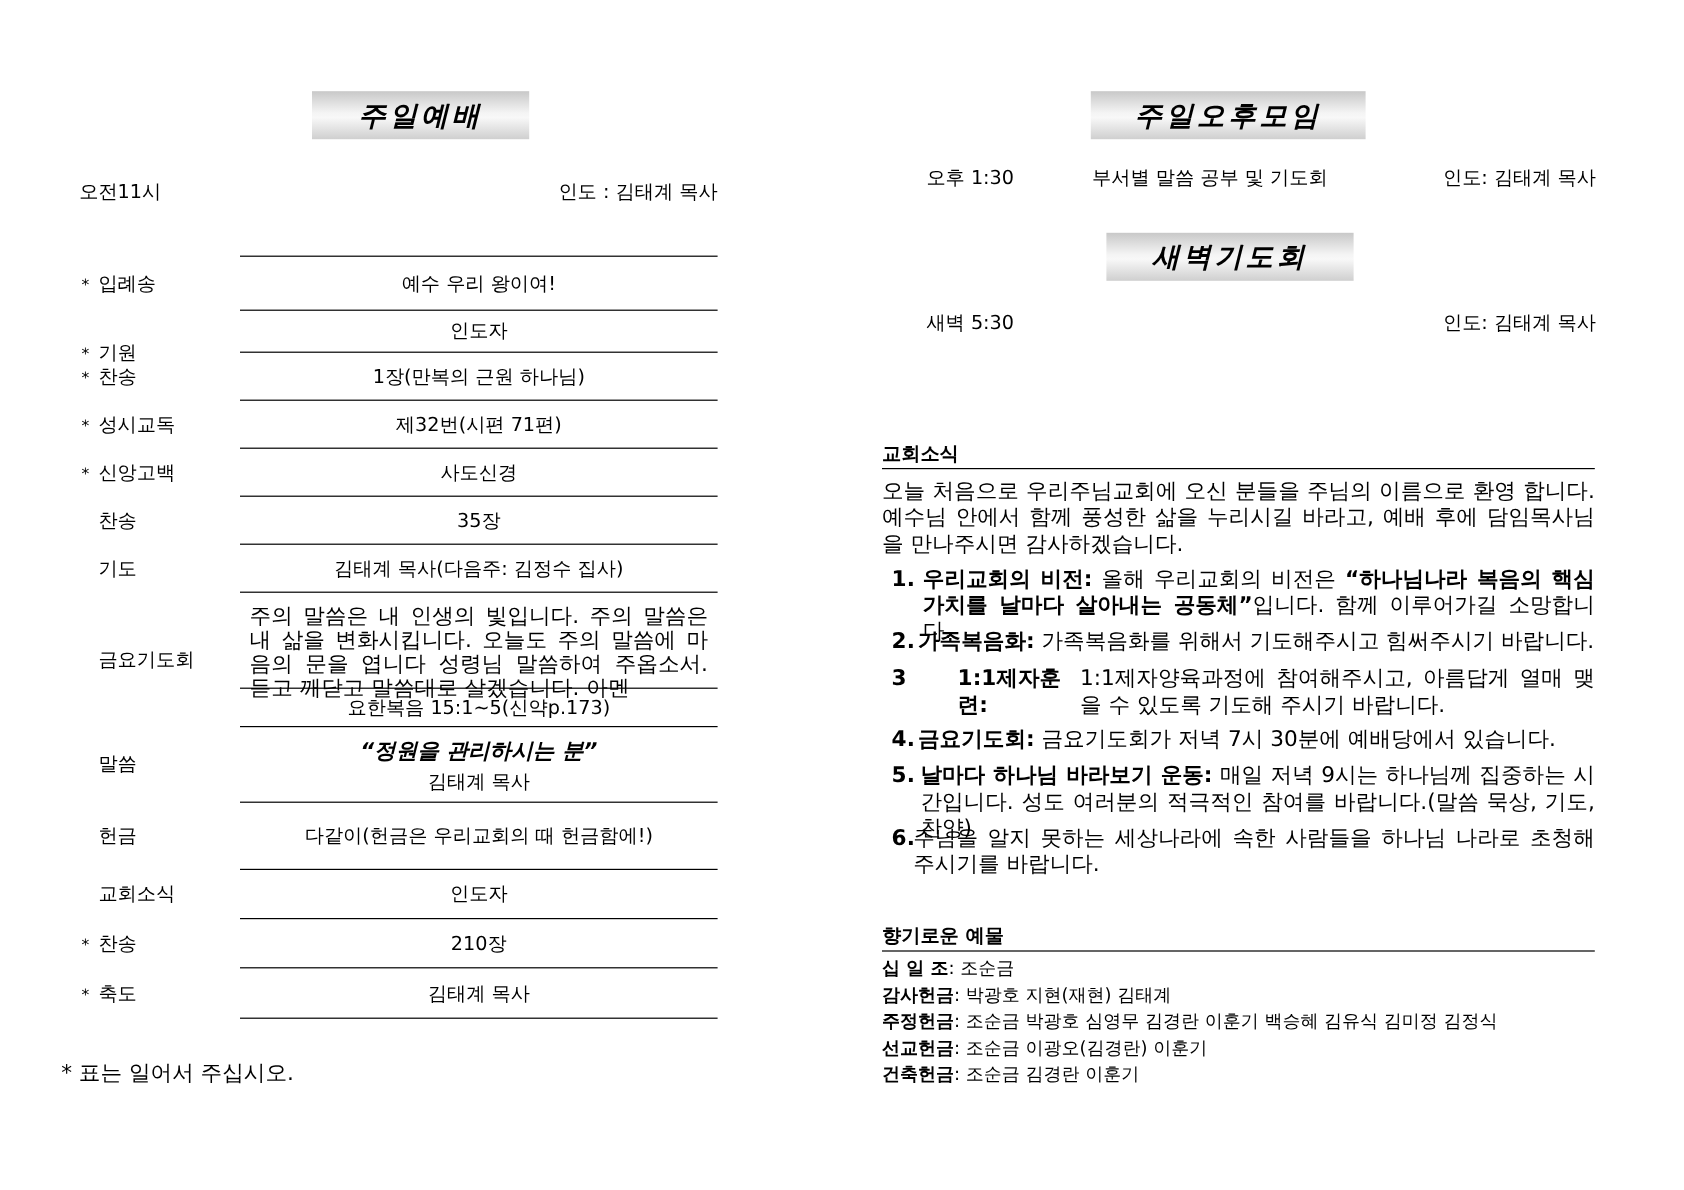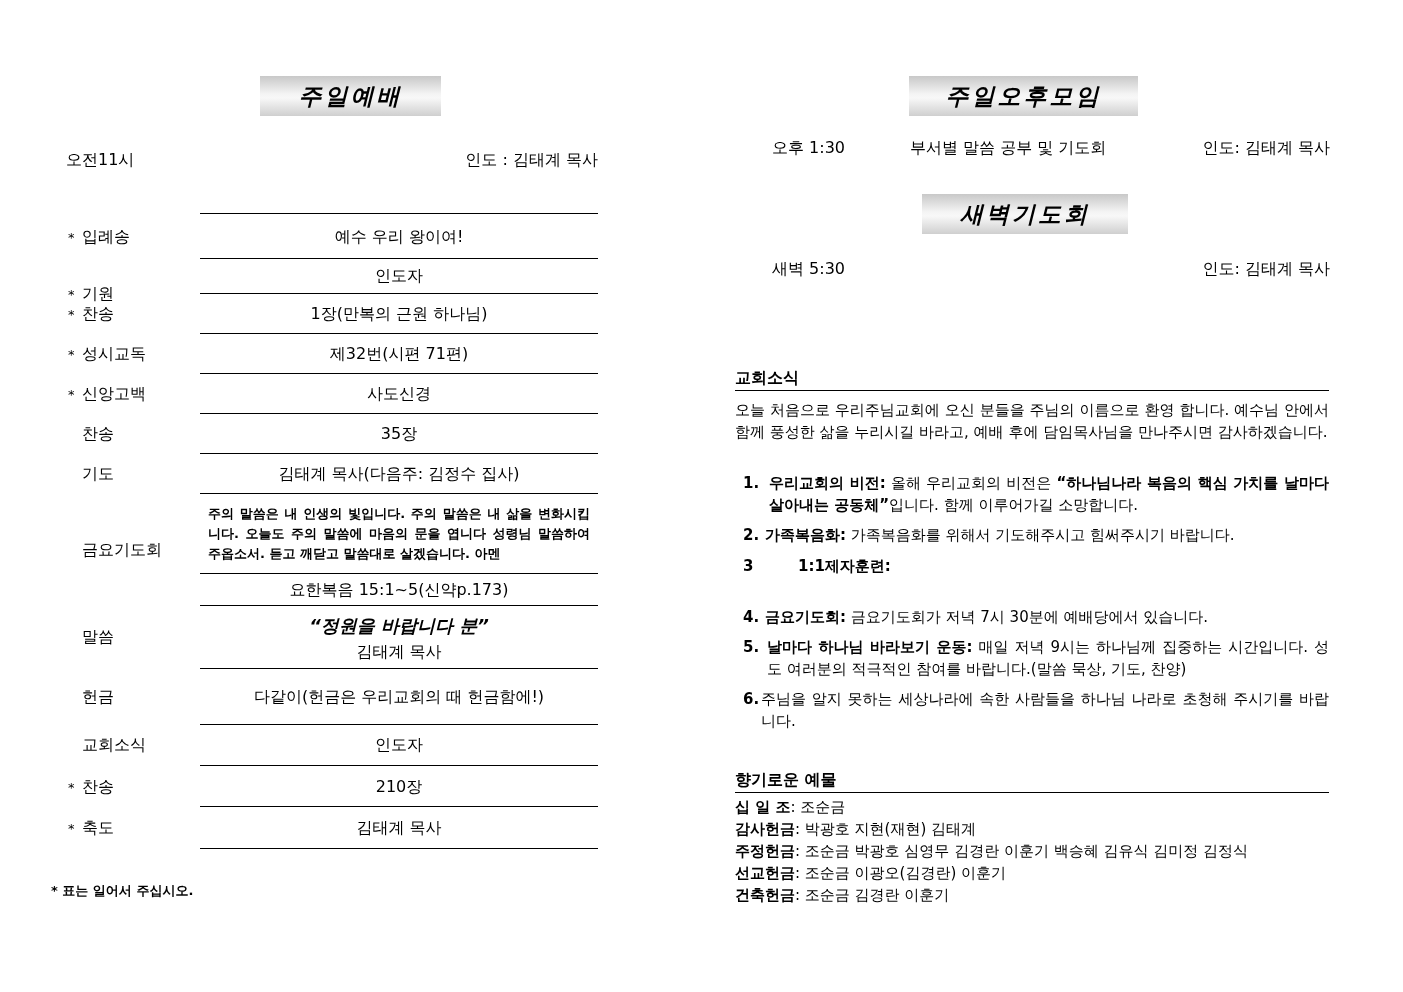--- a/index.html
+++ b/index.html
@@ -7,29 +7,29 @@
          font-family:"DejaVu Sans","Liberation Sans",sans-serif; color:#000; }
   .abs { position:absolute; }
   .title-box {
     position:absolute; height:40px;
     background:linear-gradient(to bottom,#c8c8c8 0%,#f4f4f4 45%,#f8f8f8 55%,#cfcfcf 100%);
     display:flex; align-items:center; justify-content:center;
     font-family:"DejaVu Sans",sans-serif; font-weight:bold; font-style:italic;
     font-size:23px; letter-spacing:3px; color:#000;
   }
   .t16 { font-size:16px; }
-  .t13 { font-size:13px;font-weight:bold; }
+  .t13 { font-size:18px; }
   .hline { position:absolute; left:200px; width:398px; height:0; border-top:1.5px solid #000; }
   .row-label { position:absolute; left:68px; width:100px; font-size:16px; }
   .row-label .star { display:inline-block; width:14px; font-size:13px; }
   .row-label .txt { display:inline-block; width:80px; text-align:justify; text-align-last:justify; }
   .row-value { position:absolute; left:200px; width:398px; text-align:center; font-size:16px; }
   .section-head { position:absolute; left:735px; width:594px; font-size:16px; font-weight:bold;
                   border-bottom:1.5px solid #000; padding-bottom:1px; }
-  .news-item { position:absolute; font-size:15px; line-height:22px; }
+  .news-item { position:absolute; font-size:18px; line-height:22px; }
   .news-item b { font-weight:bold; }
   .offer-line { position:absolute; left:735px; font-size:15px; line-height:22px; }
   .offer-line b { font-weight:bold; }
 </style>
 </head>
 <body>
 
 <div class="title-box" style="left:260px; top:76px; width:181px;">주일예배</div>
 
 <div class="abs t16" style="left:66px; top:150px;">오전11시</div>
@@ -70,21 +70,21 @@
 <div class="row-value" style="top:424px;">35장</div>
 
 <div class="row-label" style="top:464px;"><span class="star"></span><span class="txt">기도</span></div>
 <div class="row-value" style="top:464px;">김태계 목사(다음주: 김정수 집사)</div>
 
 <div class="row-label" style="top:540px;"><span class="star"></span><span class="txt">금요기도회</span></div>
 <div class="abs t13" style="left:208px; top:504px; width:382px; line-height:20px; text-align:justify;">주의 말씀은 내 인생의 빛입니다. 주의 말씀은 내 삶을 변화시킵니다. 오늘도 주의 말씀에 마음의 문을 엽니다 성령님 말씀하여 주옵소서. 듣고 깨닫고 말씀대로 살겠습니다. 아멘</div>
 <div class="row-value" style="top:580px;">요한복음 15:1~5(신약p.173)</div>
 
 <div class="row-label" style="top:627px;"><span class="star"></span><span class="txt">말씀</span></div>
-<div class="row-value" style="top:614px; font-weight:bold; font-style:italic; font-size:18px;">“정원을 바랍니다 분”</div>
+<div class="row-value" style="top:614px; font-weight:bold; font-style:italic; font-size:18px;">“정원을 관리하시는 분”</div>
 <div class="row-value" style="top:642px;">김태계 목사</div>
 
 <div class="row-label" style="top:687px;"><span class="star"></span><span class="txt">헌금</span></div>
 <div class="row-value" style="top:687px;">다같이(헌금은 우리교회의 때 헌금함에!)</div>
 
 <div class="row-label" style="top:735px;"><span class="star"></span><span class="txt">교회소식</span></div>
 <div class="row-value" style="top:735px;">인도자</div>
 
 <div class="row-label" style="top:777px;"><span class="star">*</span><span class="txt">찬송</span></div>
 <div class="row-value" style="top:777px;">210장</div>
@@ -119,20 +119,21 @@
   <div style="display:flex;">
     <span style="width:22px; font-weight:bold;">2.</span>
     <span style="flex:1;"><b>가족복음화:</b><span> 가족복음화를 위해서 기도해주시고 힘써주시기 바랍니다.</span></span>
   </div>
 </div>
 
 <div class="news-item" style="left:743px; top:555px; width:586px;">
   <div style="display:flex;">
     <span style="width:20px; font-weight:bold;">3</span>
     <b style="width:102px;margin-left:35px;">1:1제자훈련:</b>
+    <span style="flex:1; text-align:justify;">1:1제자양육과정에 참여해주시고, 아름답게 열매 맺을 수 있도록 기도해 주시기 바랍니다.</span>
   </div>
 </div>
 
 <div class="news-item" style="left:743px; top:606px; width:586px;">
   <div style="display:flex;">
     <span style="width:22px; font-weight:bold;">4.</span>
     <span style="flex:1;"><b>금요기도회:</b><span> 금요기도회가 저녁 7시 30분에 예배당에서 있습니다.</span></span>
   </div>
 </div>
 

